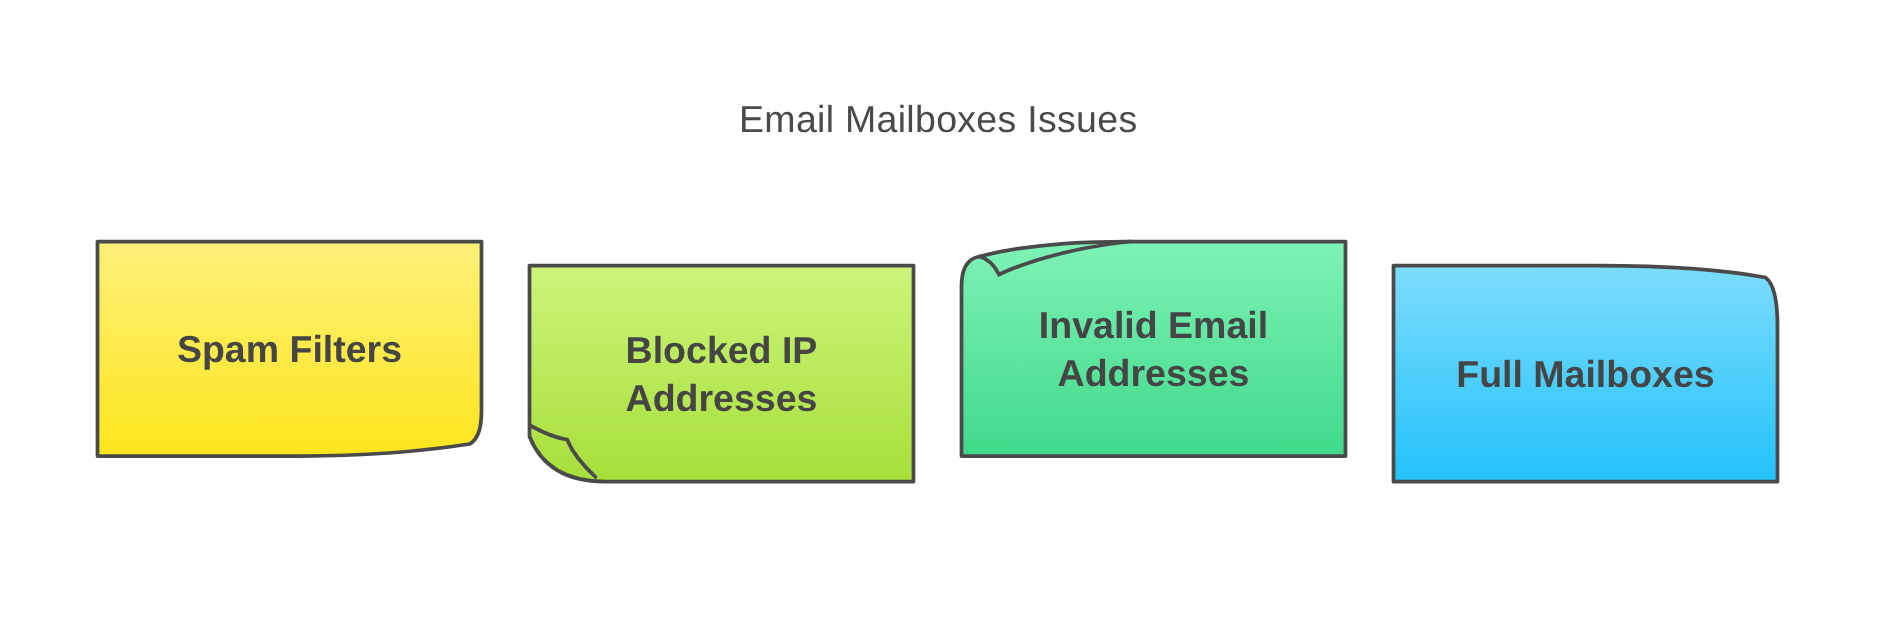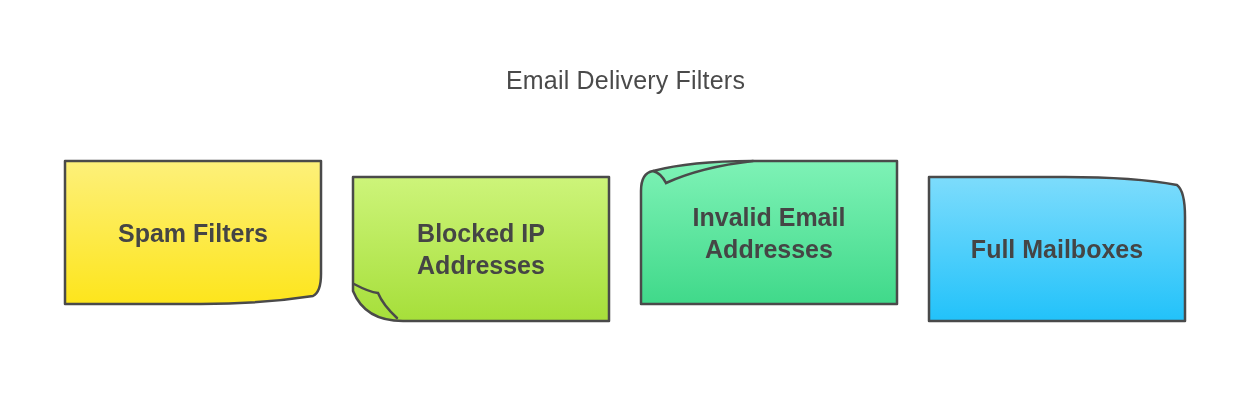--- a/index.html
+++ b/index.html
@@ -7,21 +7,21 @@
            font-family: "Liberation Sans", "DejaVu Sans", sans-serif; }
     #title { position: absolute; left: 0; width: 1251px; top: 66px; text-align: center;
              font-size: 25px; color: #4a4a4a; letter-spacing: 0.2px; }
     svg#diagram { position: absolute; left: 0; top: 0; }
     .label { font-family: "Liberation Sans", "DejaVu Sans", sans-serif; font-weight: bold;
              font-size: 25px; fill: #454545; }
   </style>
 </head>
 <body>
 
-<div id="title">Email Delivery Filters</div>
+<div id="title">Email Mailboxes Issues</div>
 
 <svg id="diagram" width="1251" height="419" viewBox="0 0 1251 419">
   <defs id="defs">
       <linearGradient id="grad-0" x1="0" y1="0" x2="0" y2="1">
         <stop offset="0%" stop-color="#fdf07a"></stop>
         <stop offset="100%" stop-color="#fde51c"></stop>
       </linearGradient>
       <linearGradient id="grad-1" x1="0" y1="0" x2="0" y2="1">
         <stop offset="0%" stop-color="#cdf47a"></stop>
         <stop offset="100%" stop-color="#a6df3a"></stop>

